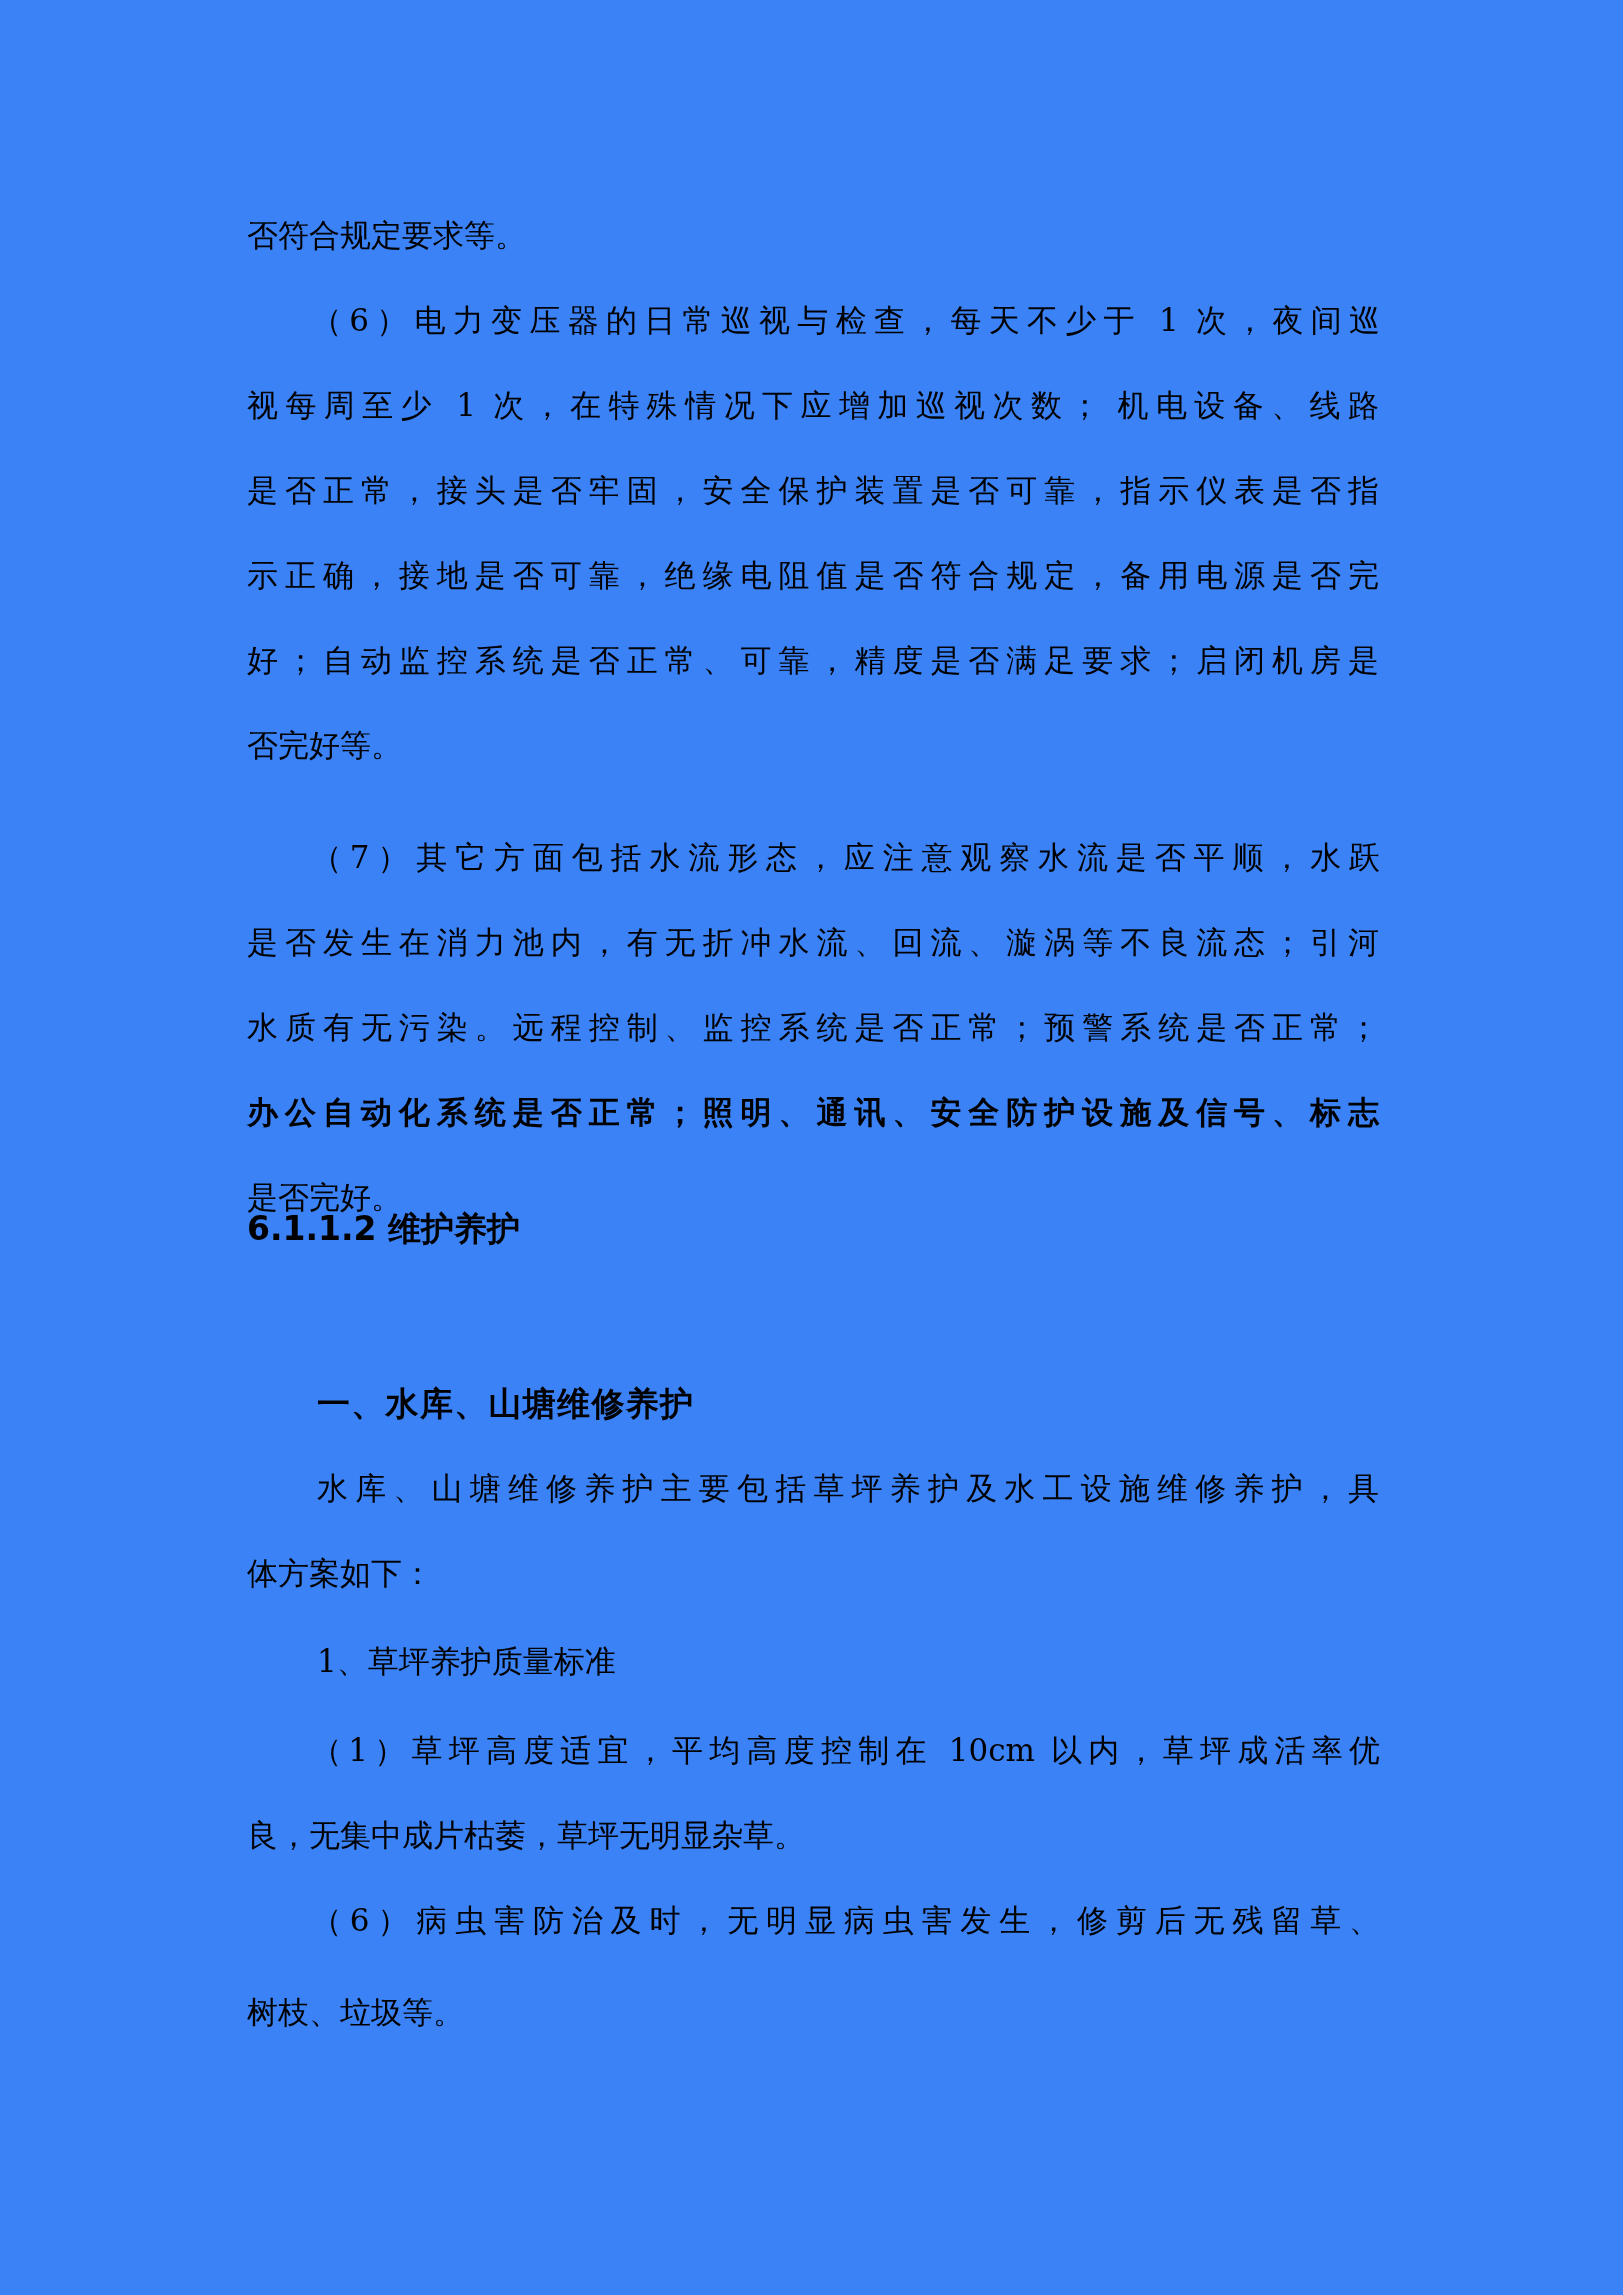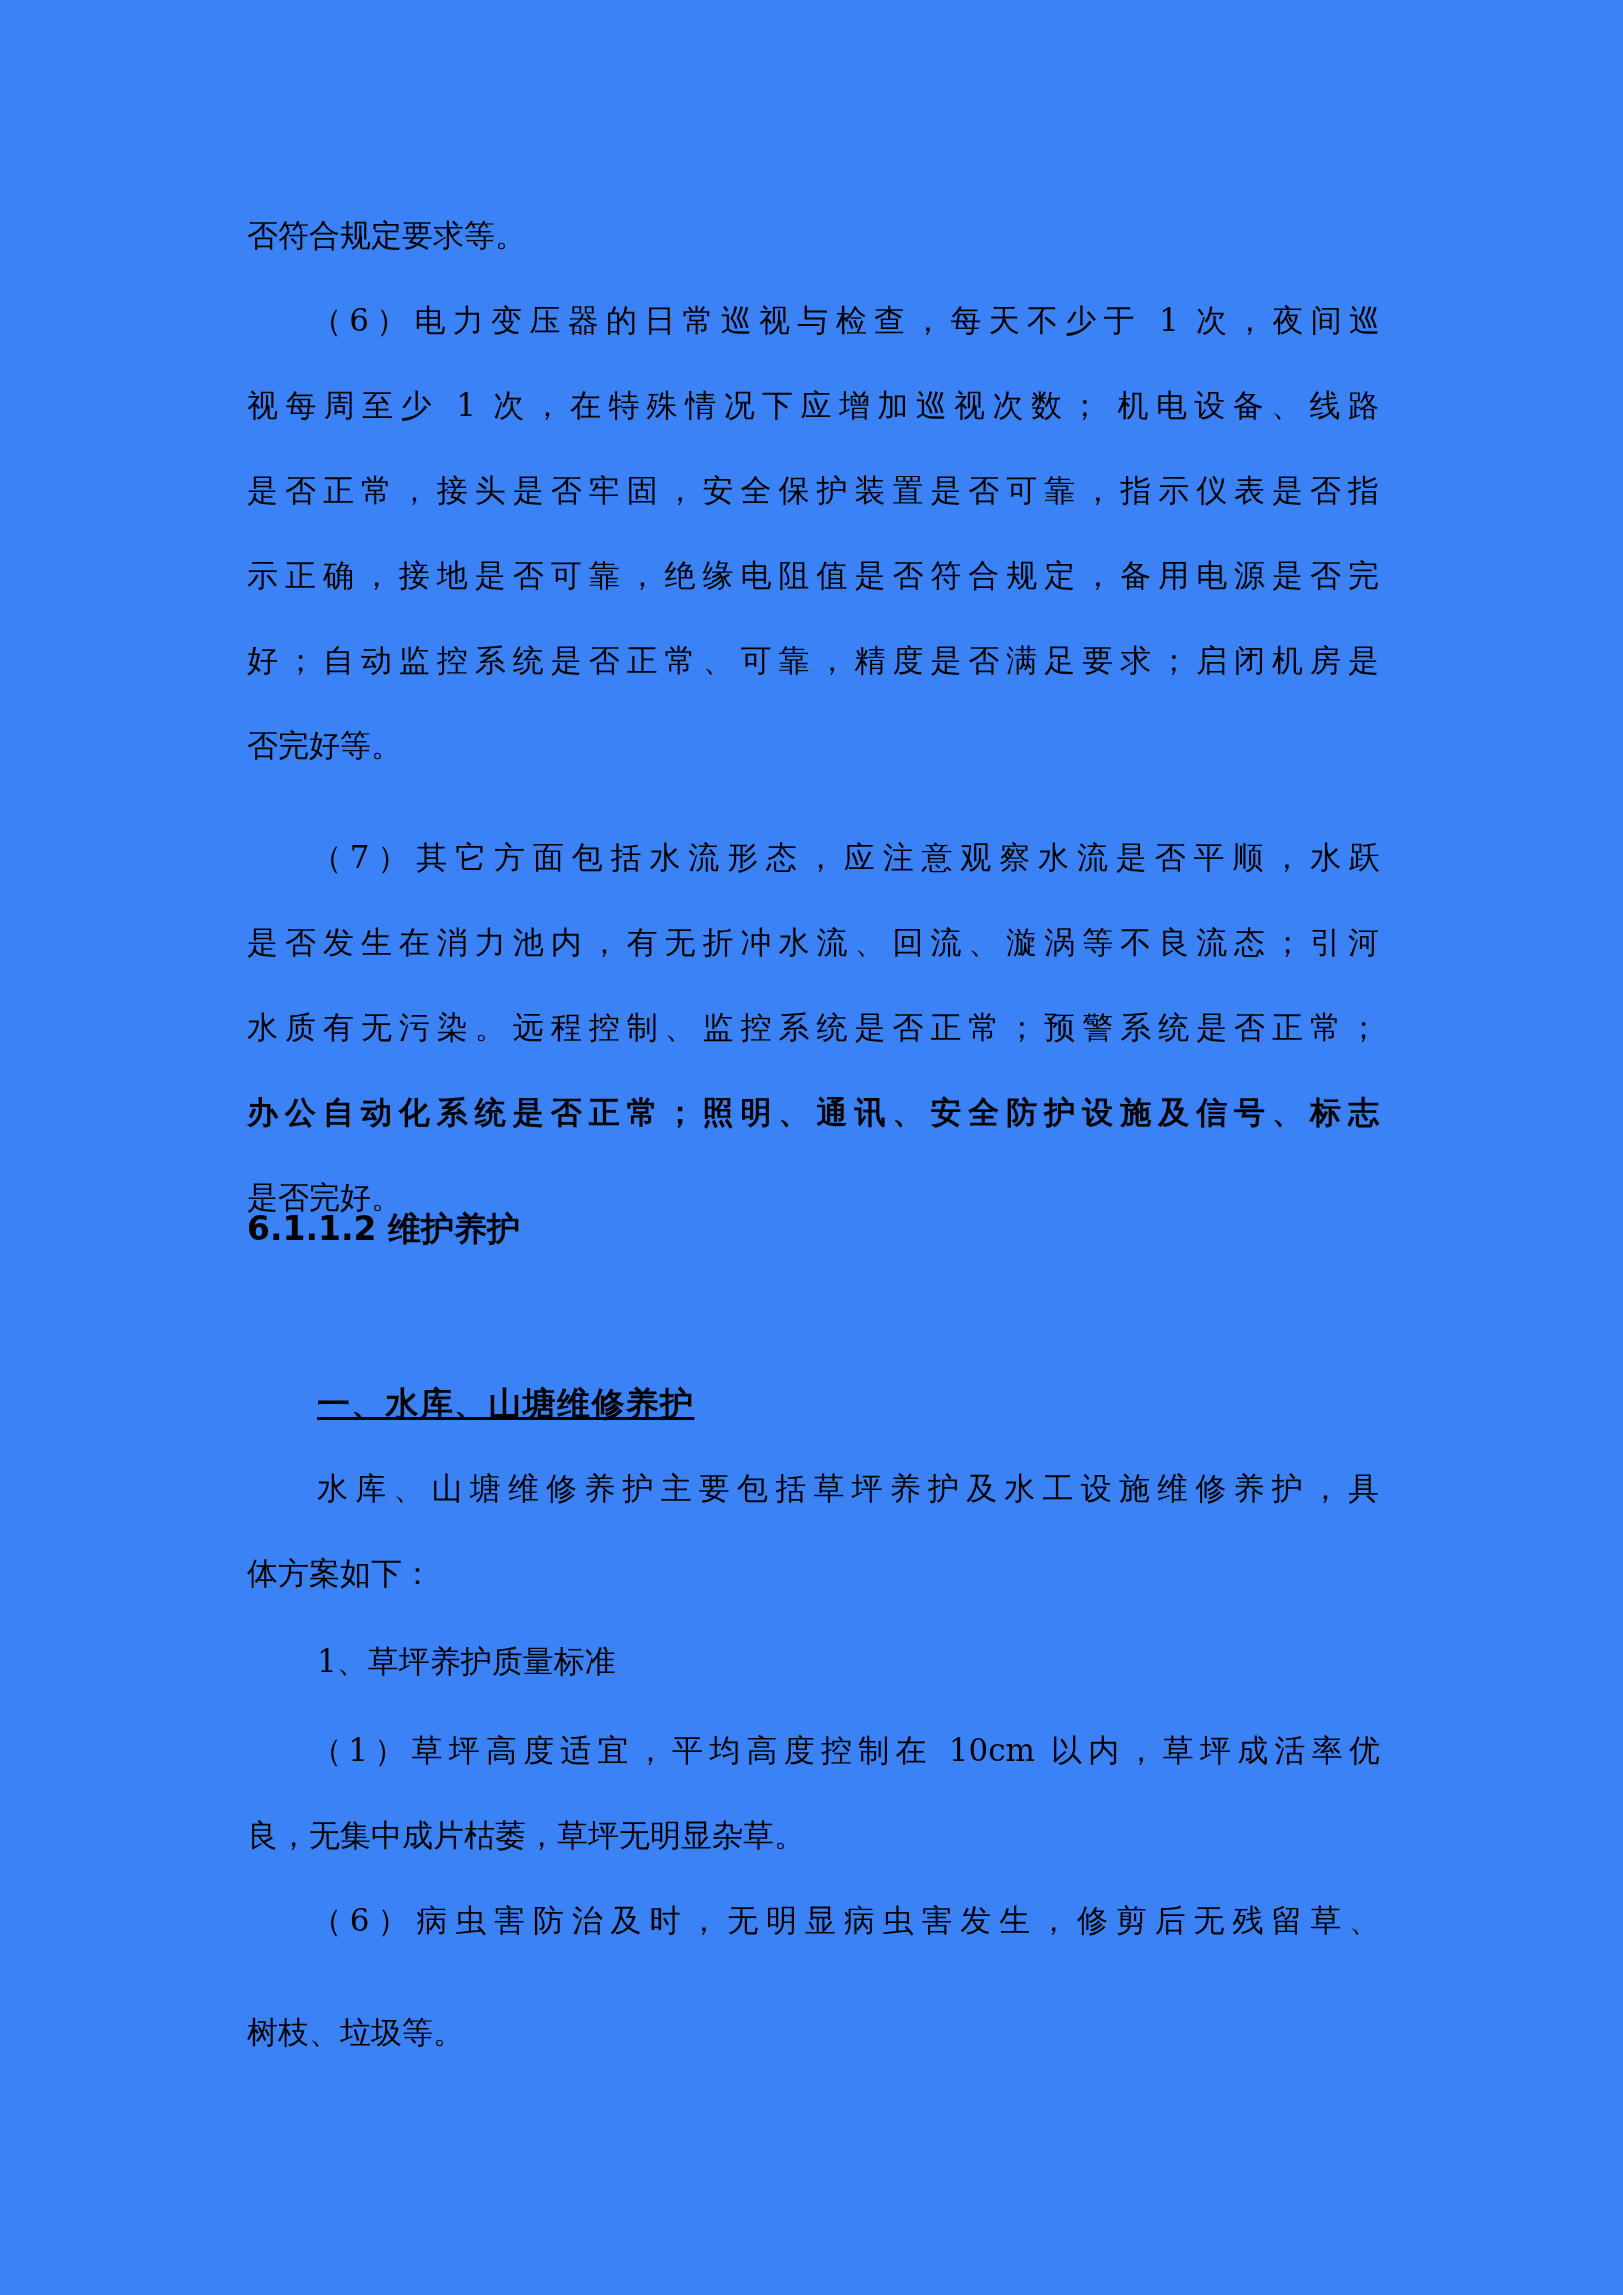--- a/index.html
+++ b/index.html
@@ -34,21 +34,20 @@
   .subheading {
     position: absolute;
     left: 317px;
     font-family: "DejaVu Serif", "Liberation Serif", serif;
     font-weight: bold;
     font-size: 33px;
     line-height: 39px;
     color: #000000;
     white-space: nowrap;
     letter-spacing: 1.3px;
-    text-decoration: underline;
   }
 </style>
 </head>
 <body>
 
 <div class="page">
 
   <div class="line last" style="top:216px;">否符合规定要求等。</div>
 
   <div class="line indent-num" style="top:301px;">（6）电力变压器的日常巡视与检查，每天不少于 1 次，夜间巡</div>
@@ -70,16 +69,16 @@
 
   <div class="line indent" style="top:1469px;">水库、山塘维修养护主要包括草坪养护及水工设施维修养护，具</div>
   <div class="line last" style="top:1554px;">体方案如下：</div>
 
   <div class="line indent last" style="top:1642px;">1、草坪养护质量标准</div>
 
   <div class="line indent-num" style="top:1731px;">（1）草坪高度适宜，平均高度控制在 10cm 以内，草坪成活率优</div>
   <div class="line last" style="top:1816px;">良，无集中成片枯萎，草坪无明显杂草。</div>
 
   <div class="line indent-num" style="top:1901px;">（6）病虫害防治及时，无明显病虫害发生，修剪后无残留草、</div>
-  <div class="line last" style="top:1993px;margin-top:20px;">树枝、垃圾等。</div>
+  <div class="line last" style="top:1993px;">树枝、垃圾等。</div>
 
 </div>
 
 
 </body></html>

